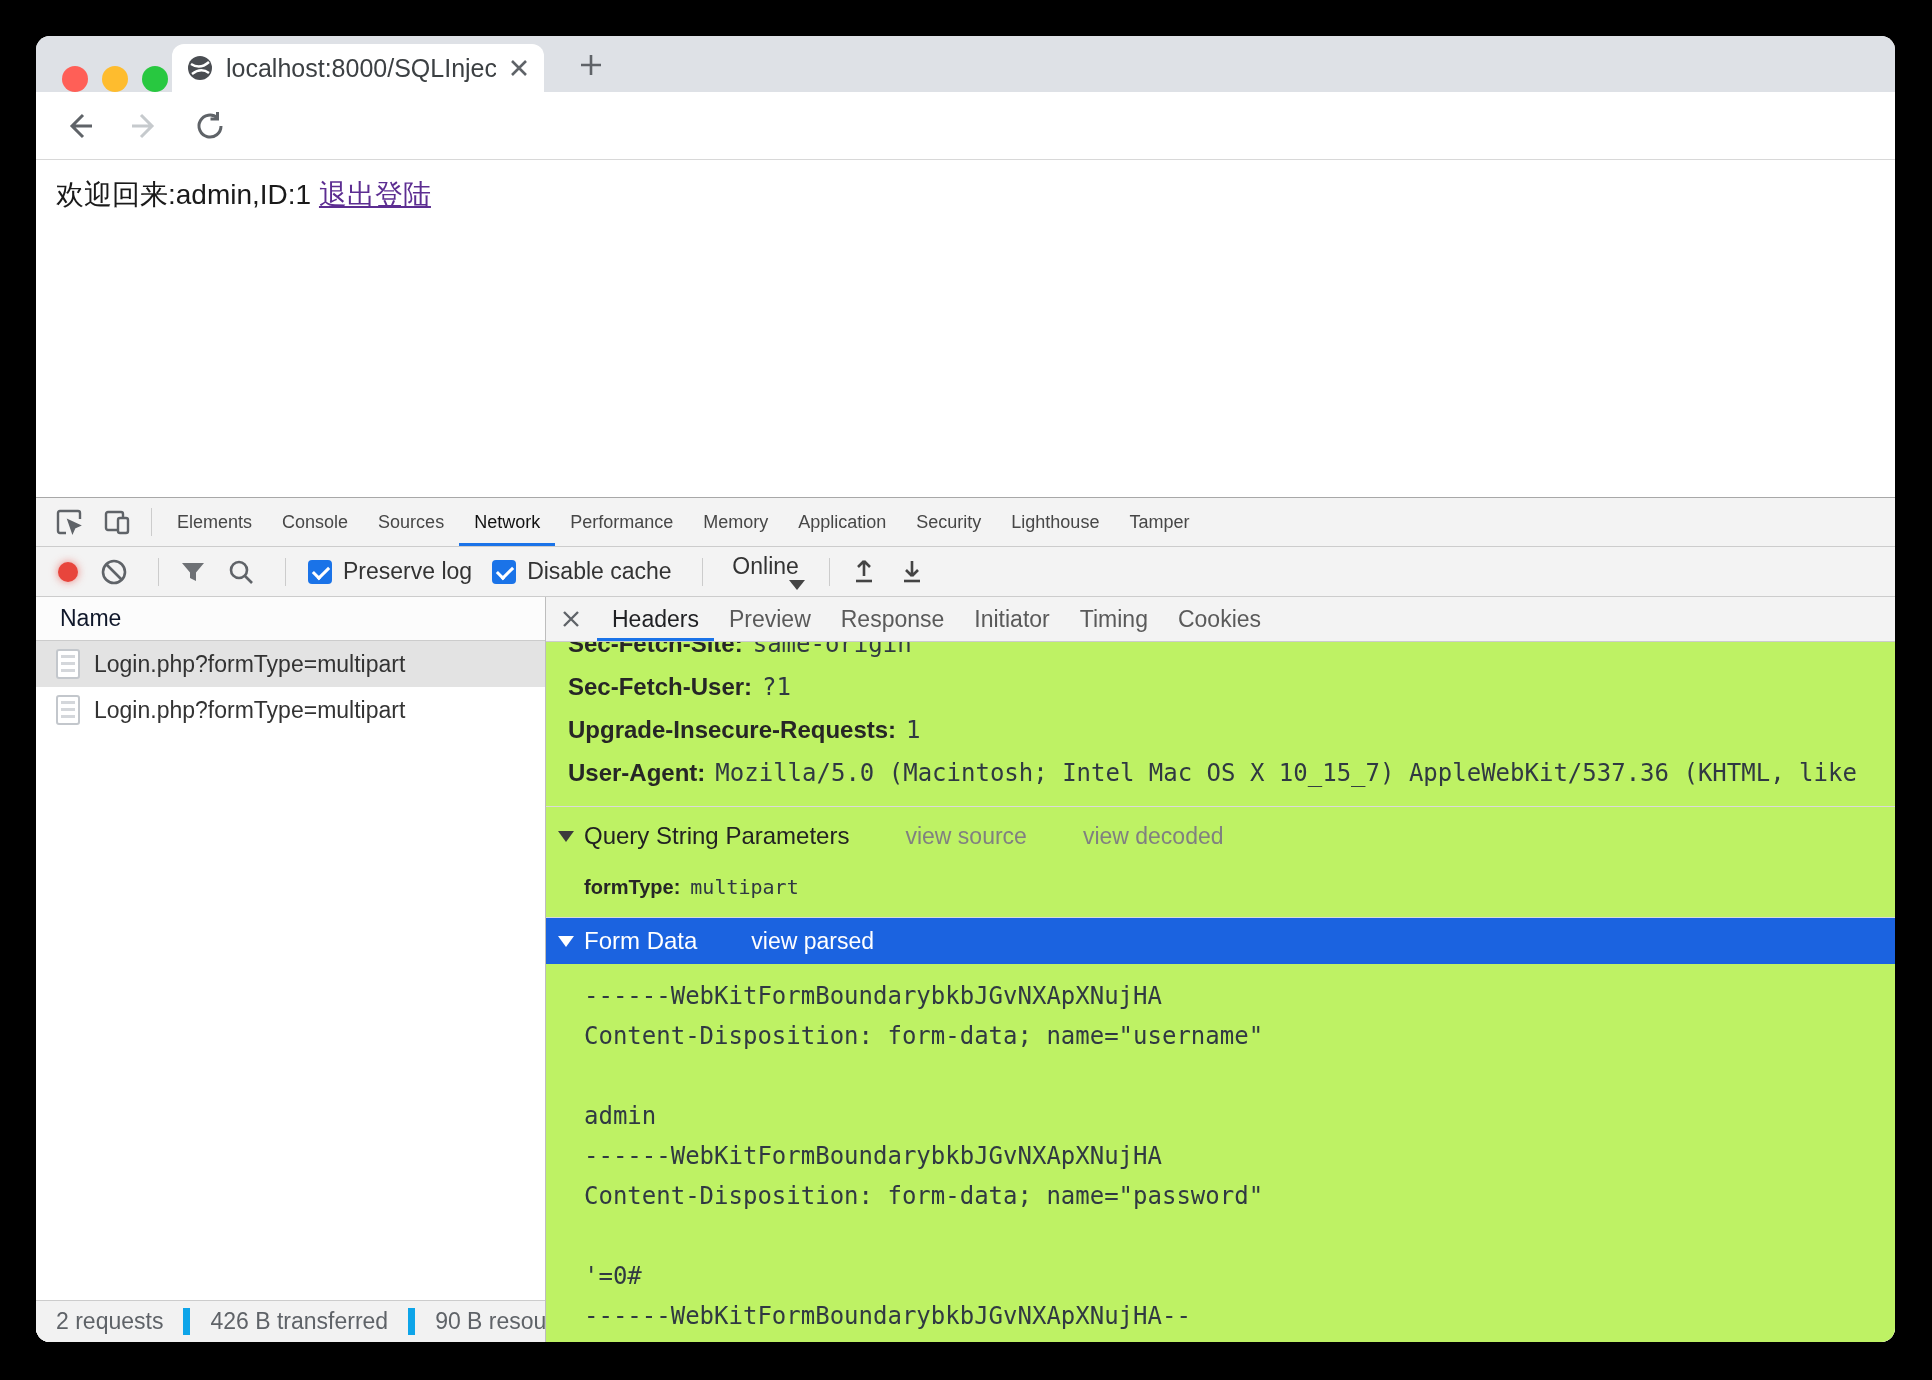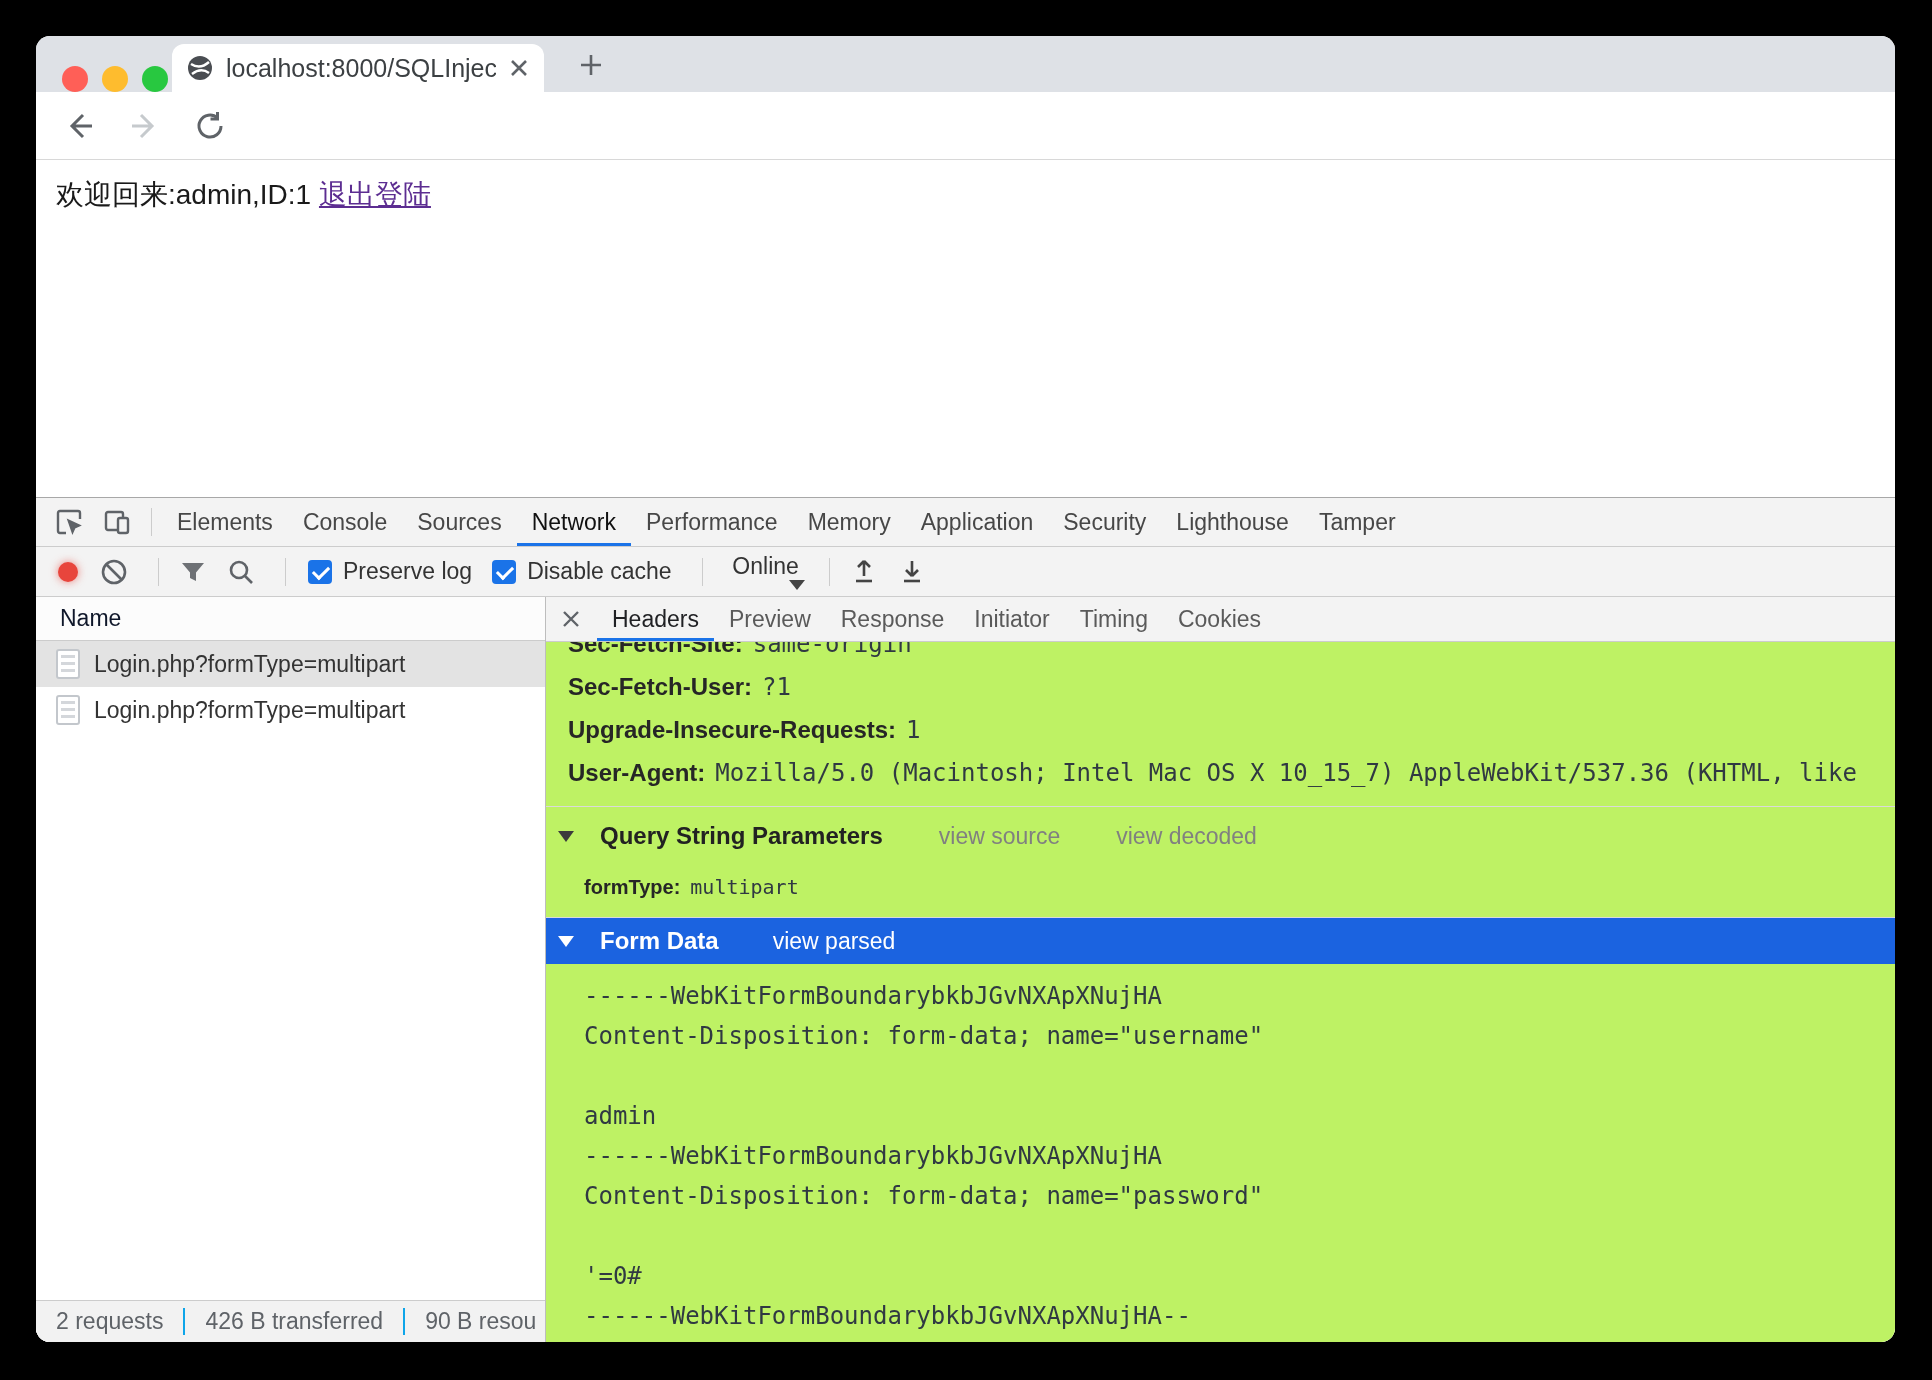--- a/index.html
+++ b/index.html
@@ -41,21 +41,21 @@
            display:flex;align-items:center;padding:0 18px;gap:14px;overflow:hidden;}
   .url-text{font-size:26px;color:#202124;white-space:nowrap;overflow:hidden;}
 
   
   .page{height:337px;background:#fff;padding:16px 20px;font-size:28px;color:#1a1a1a;}
   .page a{color:var(--link-purple);text-decoration:underline;}
 
   
   .devtools{height:845px;border-top:1px solid #a8a8a8;display:flex;flex-direction:column;background:#fff;}
   .dt-tabbar{height:49px;flex:0 0 auto;background:var(--devtools-bg);border-bottom:1px solid #ccc;
-             display:flex;align-items:center;font-size:23px;color:#474747;}
+             display:flex;align-items:center;font-size:18px;color:#474747;}
   .dt-tabbar .ic{margin:0 9px;display:flex;align-items:center;}
   .dt-tabbar .ic:first-child{margin-left:18px;}
   .vsep{width:1px;height:28px;background:#ccc;margin:0 10px;flex:0 0 auto;}
   .dt-tab{padding:0 15px;height:100%;display:flex;align-items:center;cursor:default;}
   .dt-tab.sel{color:#111;box-shadow:inset 0 -3px 0 var(--accent-blue);}
 
   .dt-nettoolbar{height:50px;flex:0 0 auto;background:var(--devtools-bg);border-bottom:1px solid #ccc;
                  display:flex;align-items:center;font-size:23px;color:#333;padding-left:22px;}
   .rec-dot{width:20px;height:20px;border-radius:50%;background:var(--record-red);
            box-shadow:0 0 8px rgba(232,69,60,.65);margin-right:22px;}
@@ -76,39 +76,39 @@
   .req-row{height:46px;display:flex;align-items:center;gap:14px;padding-left:20px;font-size:23px;color:#333;white-space:nowrap;}
   .req-row.sel{background:#e3e3e3;}
   .doc-icon{width:24px;height:30px;background:#fff;border:2px solid #c3c7cc;border-radius:3px;
             position:relative;flex:0 0 auto;}
   .doc-icon::before{content:'';position:absolute;left:3px;right:3px;top:4px;height:18px;
             background:repeating-linear-gradient(#d4d7db 0 3px,transparent 3px 7px);}
   .dt-status{position:absolute;bottom:0;left:0;right:0;height:42px;background:#f2f2f2;
              border-top:1px solid #ccc;display:flex;align-items:center;font-size:23px;color:#5f6368;
              white-space:nowrap;overflow:hidden;}
   .dt-status span{padding:0 20px;flex:0 0 auto;}
-  .dt-status span + span{border-left:2px solid #0ea5e9;}
+  .dt-status span + span{border-left:7px solid #0ea5e9;}
 
   .dt-right{flex:1;min-width:0;display:flex;flex-direction:column;background:#bef264;overflow:hidden;}
   .detail-tabs{height:45px;flex:0 0 auto;background:var(--devtools-bg);border-bottom:1px solid #ccc;
                display:flex;align-items:center;font-size:23px;color:#5a5a5a;}
   .detail-close{padding:0 16px 0 15px;display:flex;align-items:center;}
   .detail-tab{padding:0 15px;height:100%;display:flex;align-items:center;}
   .detail-tab.sel{color:#202124;box-shadow:inset 0 -3px 0 var(--accent-blue);}
 
   .detail-content{flex:1;overflow:hidden;}
   .detail-scroll{margin-top:-20px;white-space:nowrap;}
   .hdr-line{height:43px;display:flex;align-items:center;padding-left:22px;font-size:24px;}
   .hdr-key{font-weight:bold;color:#262626;margin-right:10px;flex:0 0 auto;}
   .mono{font-family:"DejaVu Sans Mono",monospace;color:var(--mono-text);}
   .sep-line{border-top:1px solid #dadada;margin-top:12px;}
   .section-row{height:58px;display:flex;align-items:center;padding-left:12px;font-size:24px;color:#222;}
   .tri{width:0;height:0;border-left:8px solid transparent;border-right:8px solid transparent;
        border-top:11px solid #3c3c3c;margin-right:10px;flex:0 0 auto;}
-  .section-title{font-weight:bold;margin-left:16px;}
+  .section-title{font-weight:normal;}
   .section-link{color:#808080;margin-left:56px;font-size:23px;}
   .param-line{height:44px;display:flex;align-items:center;padding-left:38px;font-size:20px;margin-bottom:8px;}
   .fd-bar{height:46px;background:var(--form-data-bar-blue);color:#fff;display:flex;
           align-items:center;padding-left:12px;font-size:24px;}
   .fd-bar .tri{border-top-color:#fff;}
   .fd-bar .section-link{color:#fff;margin-left:54px;}
   .form-lines{padding:12px 0 0 38px;font-family:"DejaVu Sans Mono",monospace;font-size:24px;color:var(--mono-text);}
   .fline{height:40px;line-height:40px;white-space:pre;}
 
   svg{display:block;}

